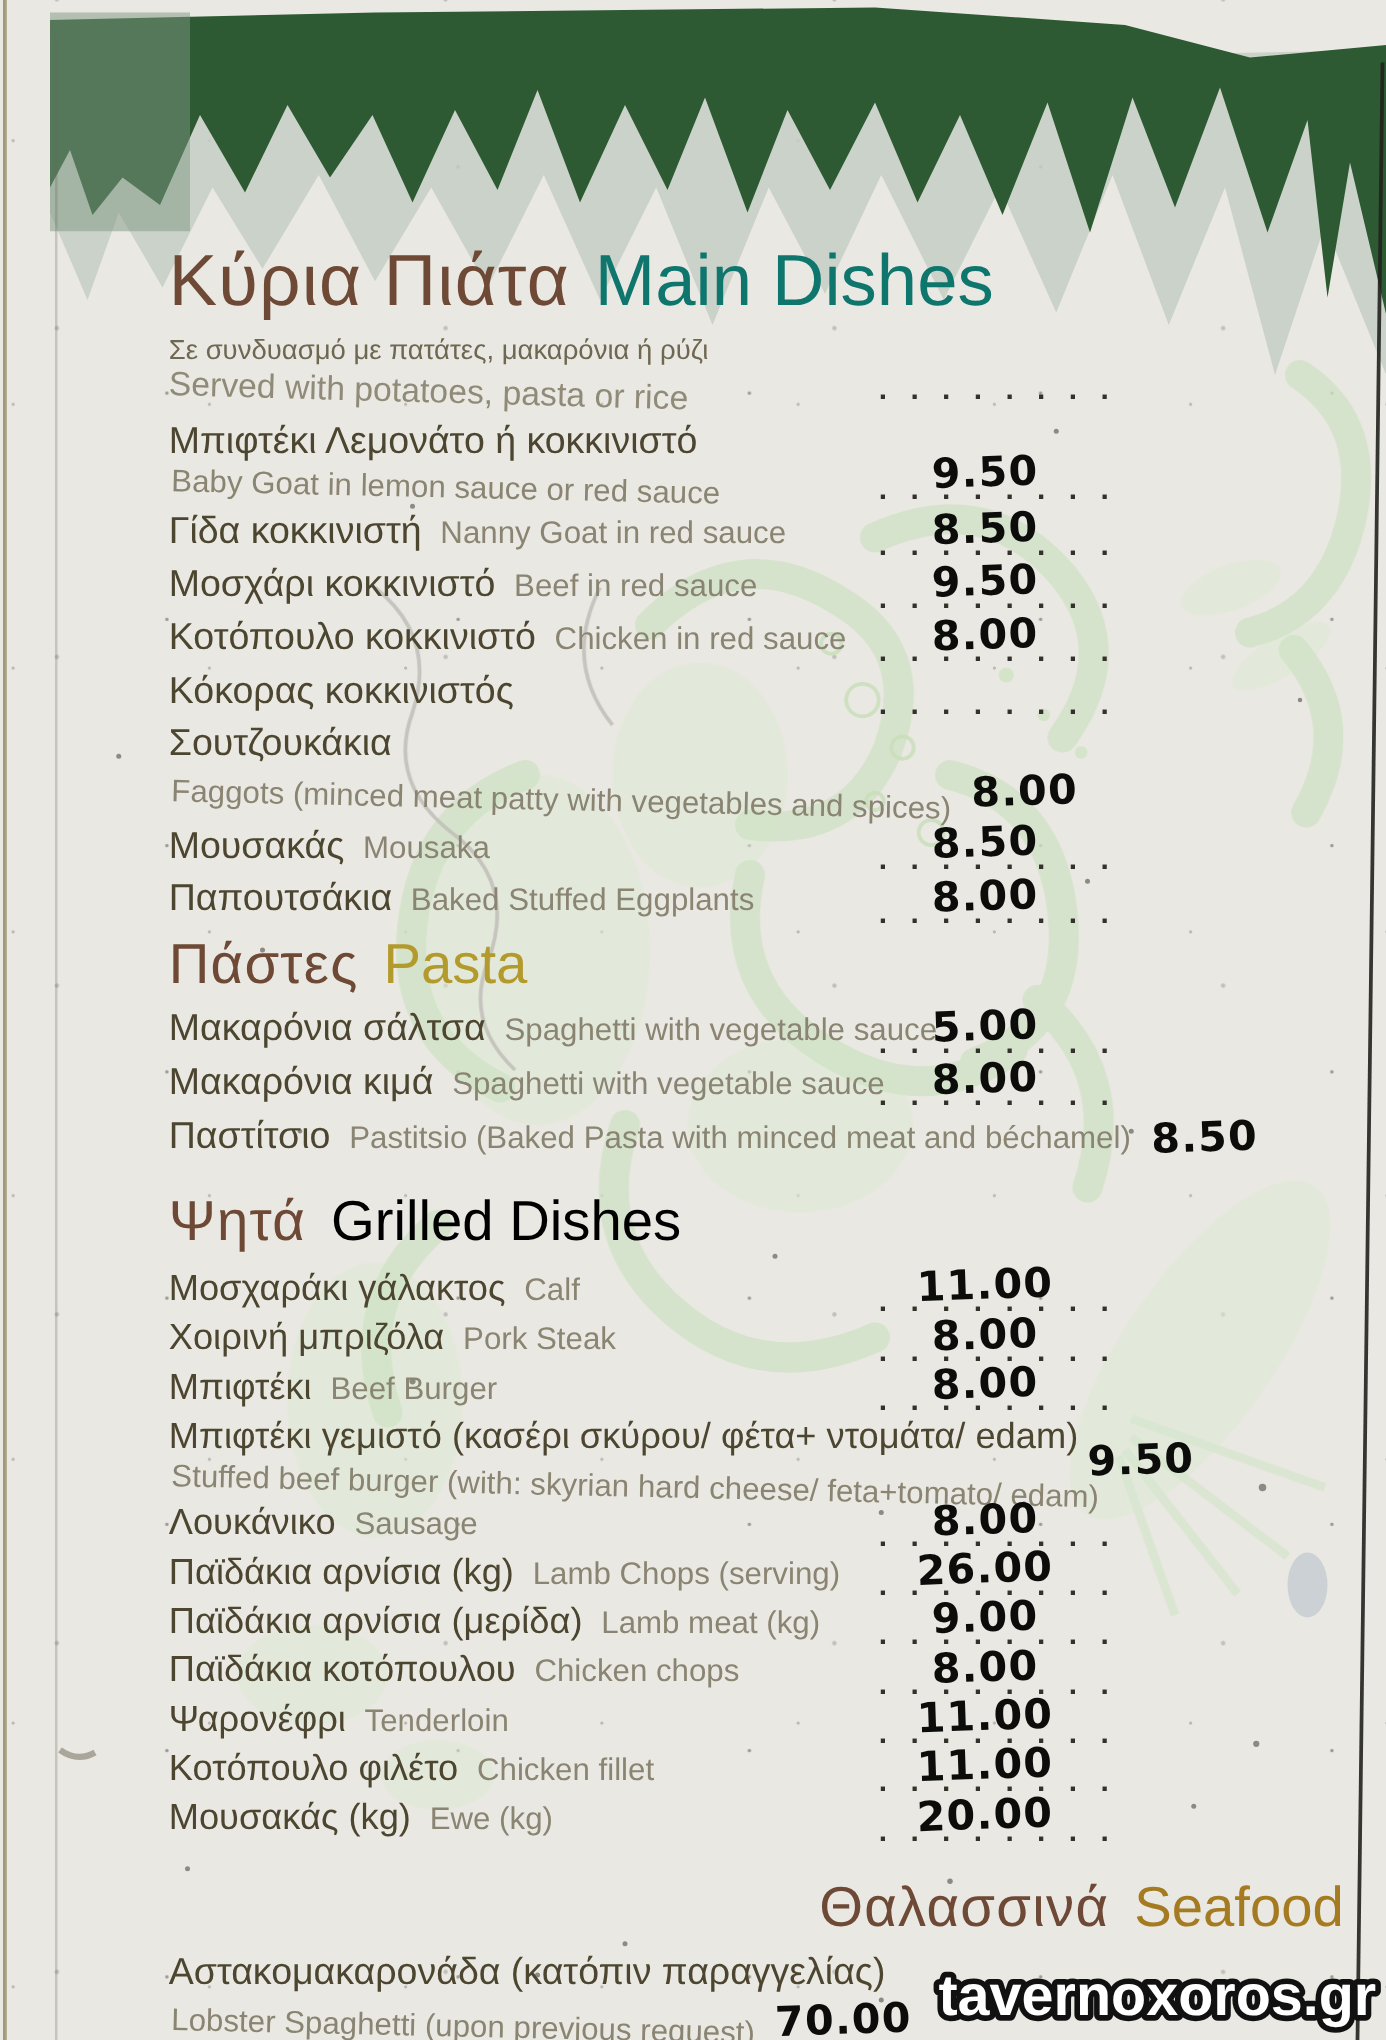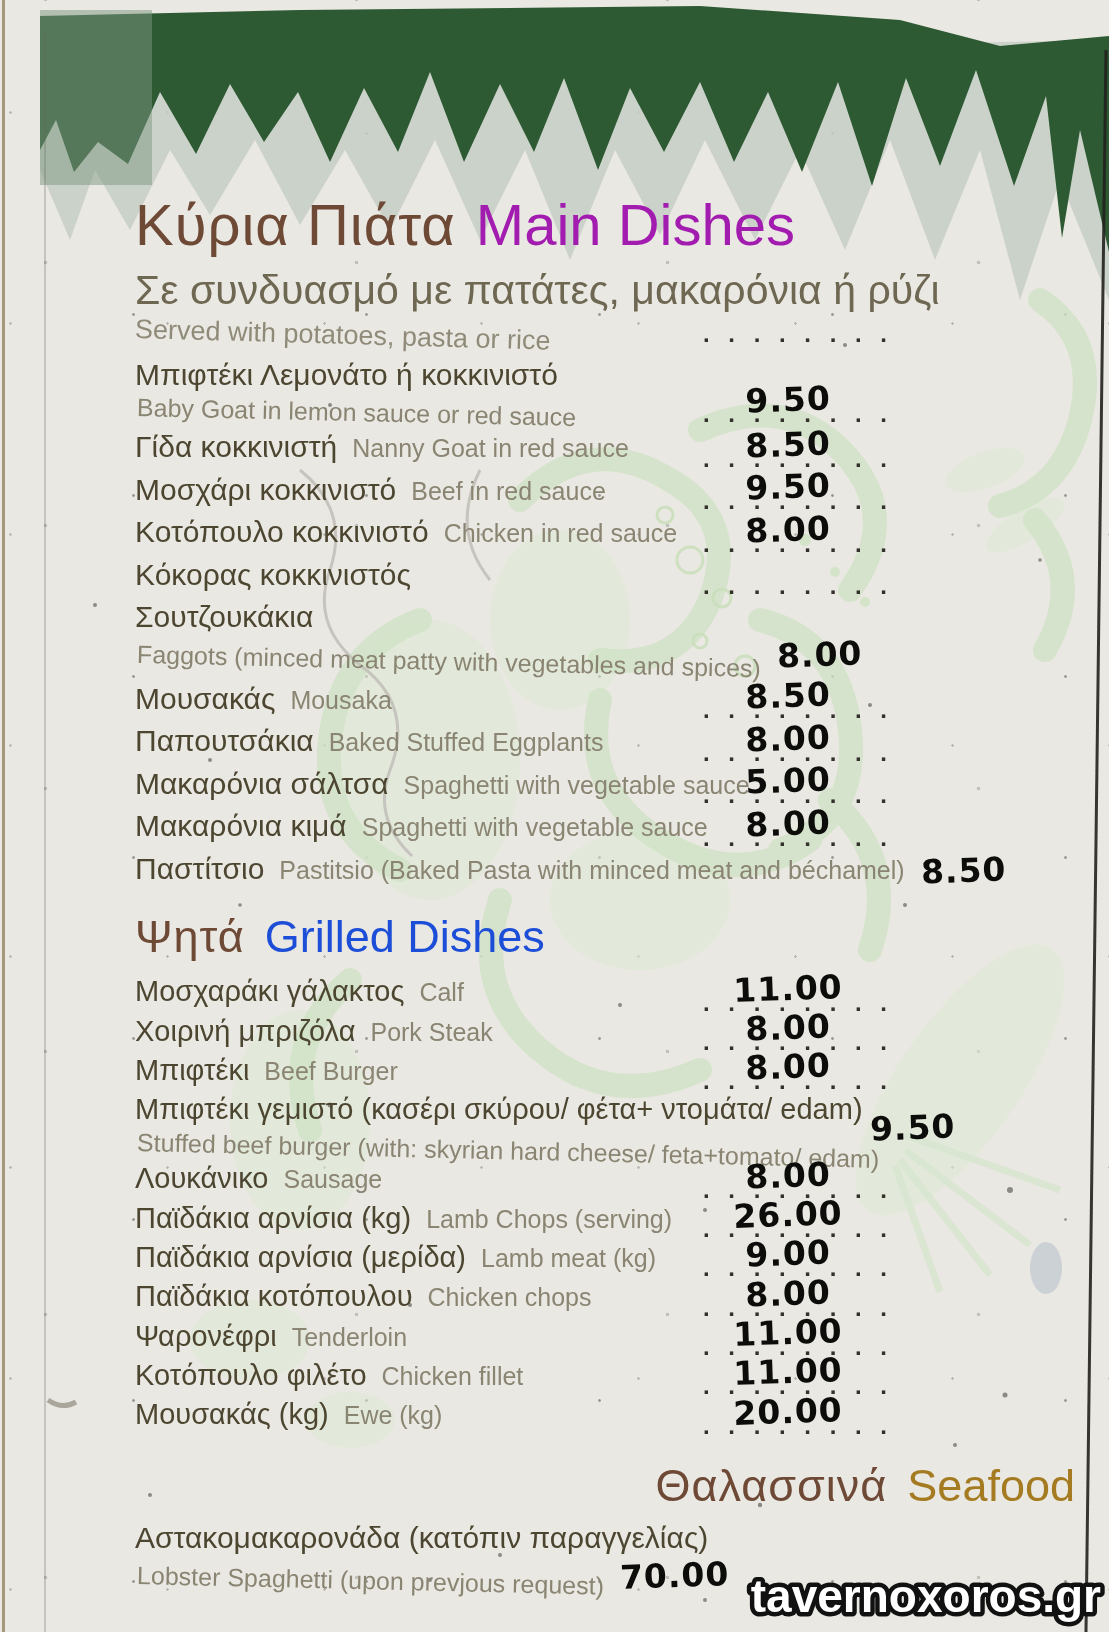--- a/index.html
+++ b/index.html
@@ -27,21 +27,21 @@
 
   .sec-head{margin:10px 0 8px;}
   .sec-gr{font-size:45px;color:#6d4936;letter-spacing:1px;}
   .sec-en{font-size:45px;margin-left:20px;color:#a8943a;}
   .first .sec-gr,.first .sec-en{font-size:58px;}
   .sec0 .sec-head{margin-top:0;}
   .sec1 .sec-head{margin-top:4px;margin-bottom:10px;}
   .sec2 .sec-head{margin:22px 0 12px;}
   .sec3 .sec-head{margin:28px 0 10px;text-align:right;}
 
-  .sub-gr{font-size:41px;color:#6e6853;}
+  .sub-gr{font-size:22px;color:#6e6853;}
   .sub-row{min-height:36px;}
   .sub-en{font-size:27px;color:#908b79;display:inline-block;transform:rotate(1.6deg);transform-origin:0 50%;}
 
   .row{position:relative;margin:0 0 8px;}
   .sec2 .row{margin-bottom:6px;}
   .gr{font-size:30px;color:#4c4631;}
   .sec2 .gr{font-size:29px;text-align:center;}
   .en{font-size:25px;color:#8a8472;margin-left:15px;}
   .enline{display:block;margin-top:1px;}
   .enline .en{margin-left:2px;}
@@ -147,21 +147,21 @@
     <circle cx="330" cy="405" r="2"></circle>
       <circle cx="955" cy="1445" r="2"></circle>
       <circle cx="705" cy="1600" r="2"></circle>
     <circle cx="430" cy="1580" r="2"></circle>
       <circle cx="845" cy="345" r="2"></circle>
   </g>
 </svg>
 
 <main class="content">
     <section class="section sec0">
-      <div class="sec-head first"><span class="sec-gr">Κύρια Πιάτα</span><span class="sec-en" style="color: #a21caf;">Main Dishes</span></div>
+      <div class="sec-head first"><span class="sec-gr">Κύρια Πιάτα</span><span class="sec-en" style="color: #0f766e;">Main Dishes</span></div>
       <div class="sub-gr">Σε συνδυασμό με πατάτες, μακαρόνια ή ρύζι</div>
       <div class="row sub-row"><span class="sub-en">Served with potatoes, pasta or rice</span><span class="price-block">
           <span class="dots">. . . . . . . .</span>
         </span></div>
       <div class="row twoline"><span class="gr">Μπιφτέκι Λεμονάτο ή κοκκινιστό</span><div class="enline"><span class="en tilt">Baby Goat in lemon sauce or red sauce</span></div><span class="price-block">
           <span class="hand">9.50</span>
           <span class="dots">. . . . . . . .</span>
         </span></div>
       <div class="row std"><span class="gr">Γίδα κοκκινιστή</span><span class="en">Nanny Goat in red sauce</span><span class="price-block">
           <span class="hand">8.50</span>
@@ -182,32 +182,33 @@
       <div class="row std"><span class="gr">Μουσακάς</span><span class="en">Mousaka</span><span class="price-block">
           <span class="hand">8.50</span>
           <span class="dots">. . . . . . . .</span>
         </span></div>
       <div class="row std"><span class="gr">Παπουτσάκια</span><span class="en">Baked Stuffed Eggplants</span><span class="price-block">
           <span class="hand">8.00</span>
           <span class="dots">. . . . . . . .</span>
         </span></div>
     </section>
     <section class="section sec1">
+      <div class="sec-head"><span class="sec-gr">Πάστες</span><span class="sec-en" style="color: rgb(179, 154, 44);">Pasta</span></div>
       <div class="row std"><span class="gr">Μακαρόνια σάλτσα</span><span class="en">Spaghetti with vegetable sauce</span><span class="price-block">
           <span class="hand">5.00</span>
           <span class="dots">. . . . . . . .</span>
         </span></div>
       <div class="row std"><span class="gr">Μακαρόνια κιμά</span><span class="en">Spaghetti with vegetable sauce</span><span class="price-block">
           <span class="hand">8.00</span>
           <span class="dots">. . . . . . . .</span>
         </span></div>
       <div class="row inline"><span class="gr">Παστίτσιο</span><span class="en">Pastitsio (Baked Pasta with minced meat and béchamel)</span><span class="hand inline-hand">8.50</span></div>
     </section>
     <section class="section sec2">
-      <div class="sec-head"><span class="sec-gr">Ψητά</span><span class="sec-en" style="color: #1d4ed8; text-align: right;">Grilled Dishes</span></div>
+      <div class="sec-head"><span class="sec-gr">Ψητά</span><span class="sec-en" style="color: #000000; text-align: right;">Grilled Dishes</span></div>
       <div class="row std"><span class="gr">Μοσχαράκι γάλακτος</span><span class="en">Calf</span><span class="price-block">
           <span class="hand">11.00</span>
           <span class="dots">. . . . . . . .</span>
         </span></div>
       <div class="row std"><span class="gr">Χοιρινή μπριζόλα</span><span class="en">Pork Steak</span><span class="price-block">
           <span class="hand">8.00</span>
           <span class="dots">. . . . . . . .</span>
         </span></div>
       <div class="row std"><span class="gr">Μπιφτέκι</span><span class="en">Beef Burger</span><span class="price-block">
           <span class="hand">8.00</span>

